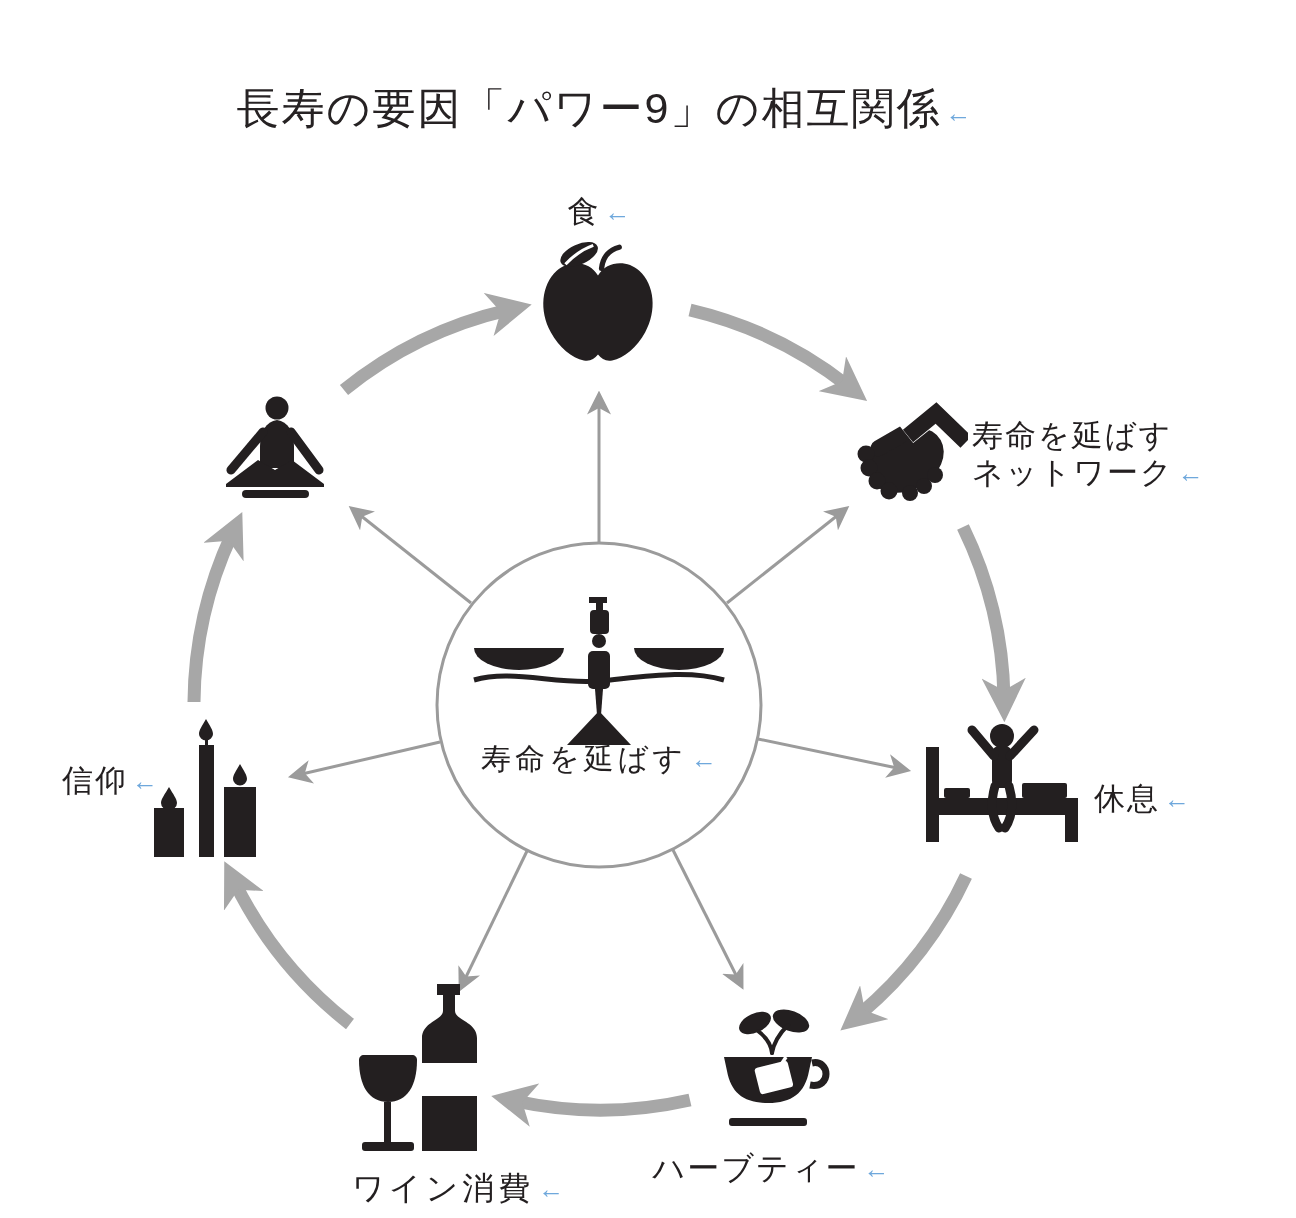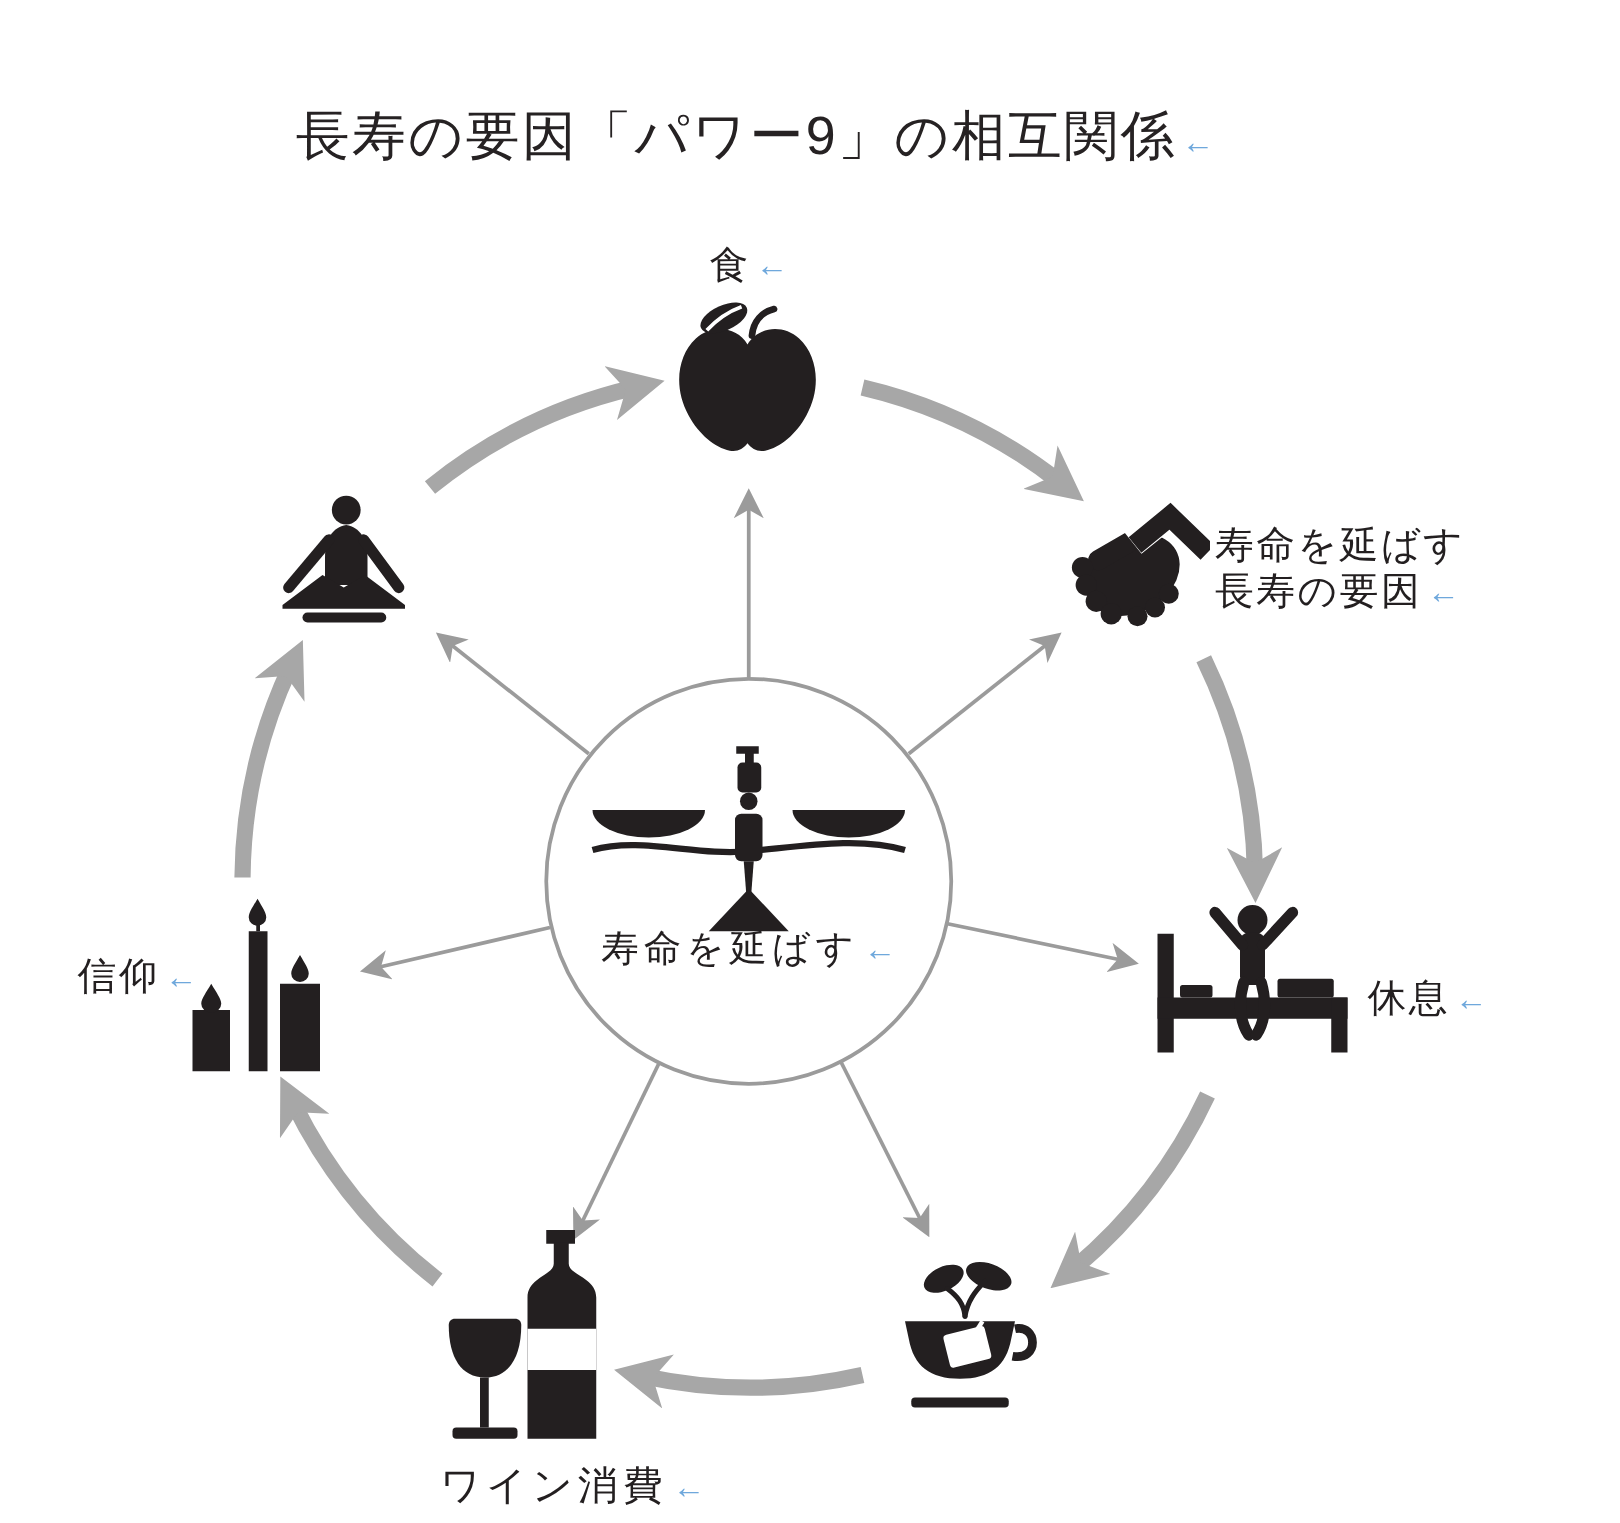--- a/index.html
+++ b/index.html
@@ -86,21 +86,21 @@
       <path class="ink-stroke" d="M53 28 C54 18 60 12 68 10" stroke-width="4.5" stroke-linecap="round"></path>
       <g transform="translate(34,16) rotate(-24)">
         <ellipse class="ink" cx="0" cy="0" rx="17" ry="8.5"></ellipse>
         <path d="M-14 3 Q0 -3 14 -2" stroke="#ffffff" stroke-width="2.6" fill="none"></path>
       </g>
     </svg>
   </div>
 
   <div class="label" style="left:958px;top:417px;">
     <span>寿命を延ばす</span><br>
-    <span>長寿の要因</span><span class="lb-mark">←</span>
+    <span>ネットワーク</span><span class="lb-mark">←</span>
   </div>
   <div class="node" style="left:836px;top:398px;">
     <svg width="118" height="108" viewBox="0 0 118 108">
       <g transform="rotate(-30 56 62)">
         <ellipse class="ink" cx="56" cy="62" rx="40" ry="30"></ellipse>
         <rect class="ink" x="30" y="30" width="52" height="16" rx="8"></rect>
       </g>
       <circle class="ink" cx="16" cy="56" r="8.5"></circle>
       <circle class="ink" cx="19" cy="70" r="8.5"></circle>
       <circle class="ink" cx="27" cy="83" r="8.5"></circle>
@@ -125,20 +125,23 @@
       <rect class="ink" x="100" y="61" width="45" height="15" rx="2"></rect>
       <circle class="ink" cx="80" cy="14" r="12"></circle>
       <rect class="ink" x="70" y="24" width="20" height="42" rx="7"></rect>
       <path class="ink-stroke" d="M72 34 L50 8" stroke-width="9" stroke-linecap="round"></path>
       <path class="ink-stroke" d="M88 34 L112 8" stroke-width="9" stroke-linecap="round"></path>
       <path class="ink-stroke" d="M73 64 C69 78 69 94 77 106" stroke-width="9" stroke-linecap="round"></path>
       <path class="ink-stroke" d="M87 64 C91 78 91 94 83 106" stroke-width="9" stroke-linecap="round"></path>
     </svg>
   </div>
 
+  <div class="label centered" style="left:757px;top:1150px;font-size:32px;">
+    <span>ハーブティー</span><span class="lb-mark">←</span>
+  </div>
   <div class="node" style="left:700px;top:1005px;">
     <svg width="128" height="125" viewBox="0 0 128 125">
       <g transform="rotate(-25 41 18)">
           <ellipse class="ink" cx="41" cy="18" rx="17" ry="9.5"></ellipse>
         </g>
       <g transform="rotate(20 77 16)">
           <ellipse class="ink" cx="77" cy="16" rx="19" ry="10"></ellipse>
         </g>
       <path class="ink-stroke" d="M58 48 C57 38 52 32 44 26" stroke-width="4" stroke-linecap="round"></path>
       <path class="ink-stroke" d="M58 48 C60 36 66 28 74 20" stroke-width="4" stroke-linecap="round"></path>

